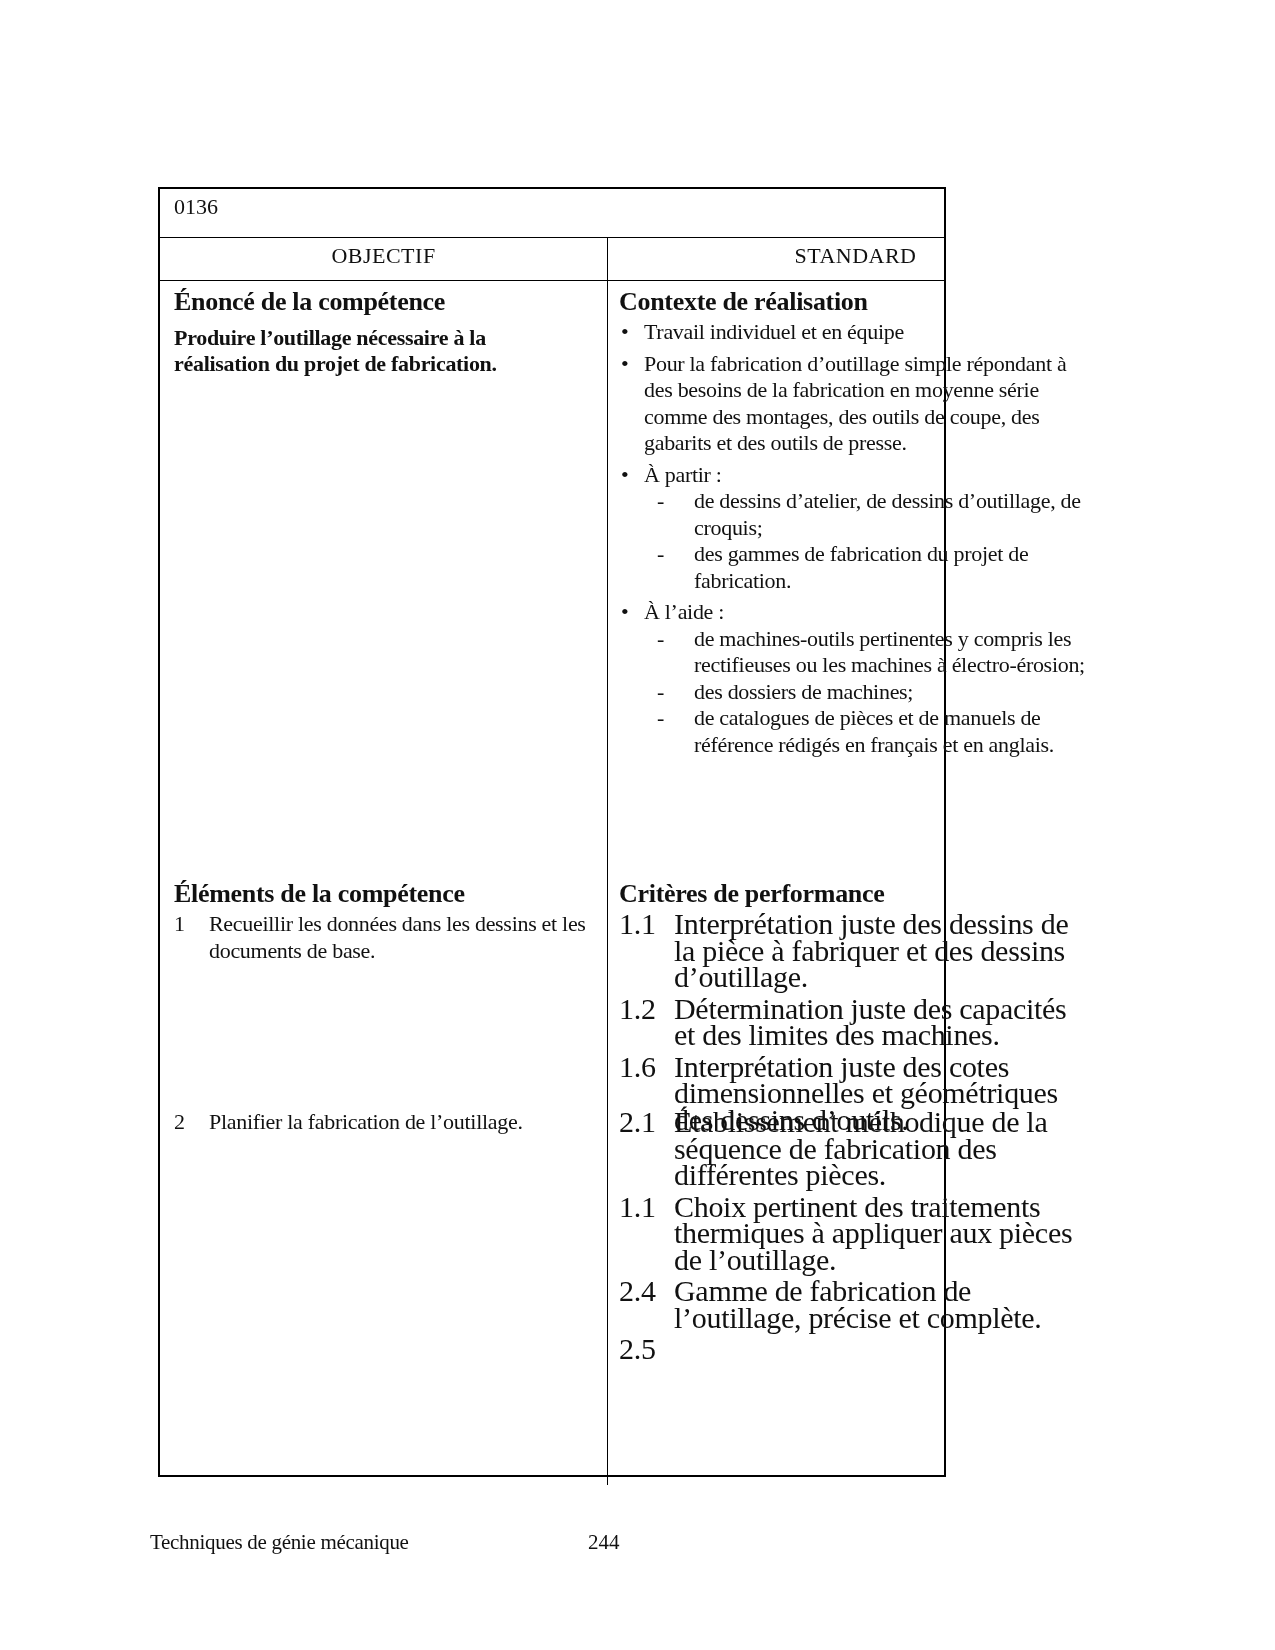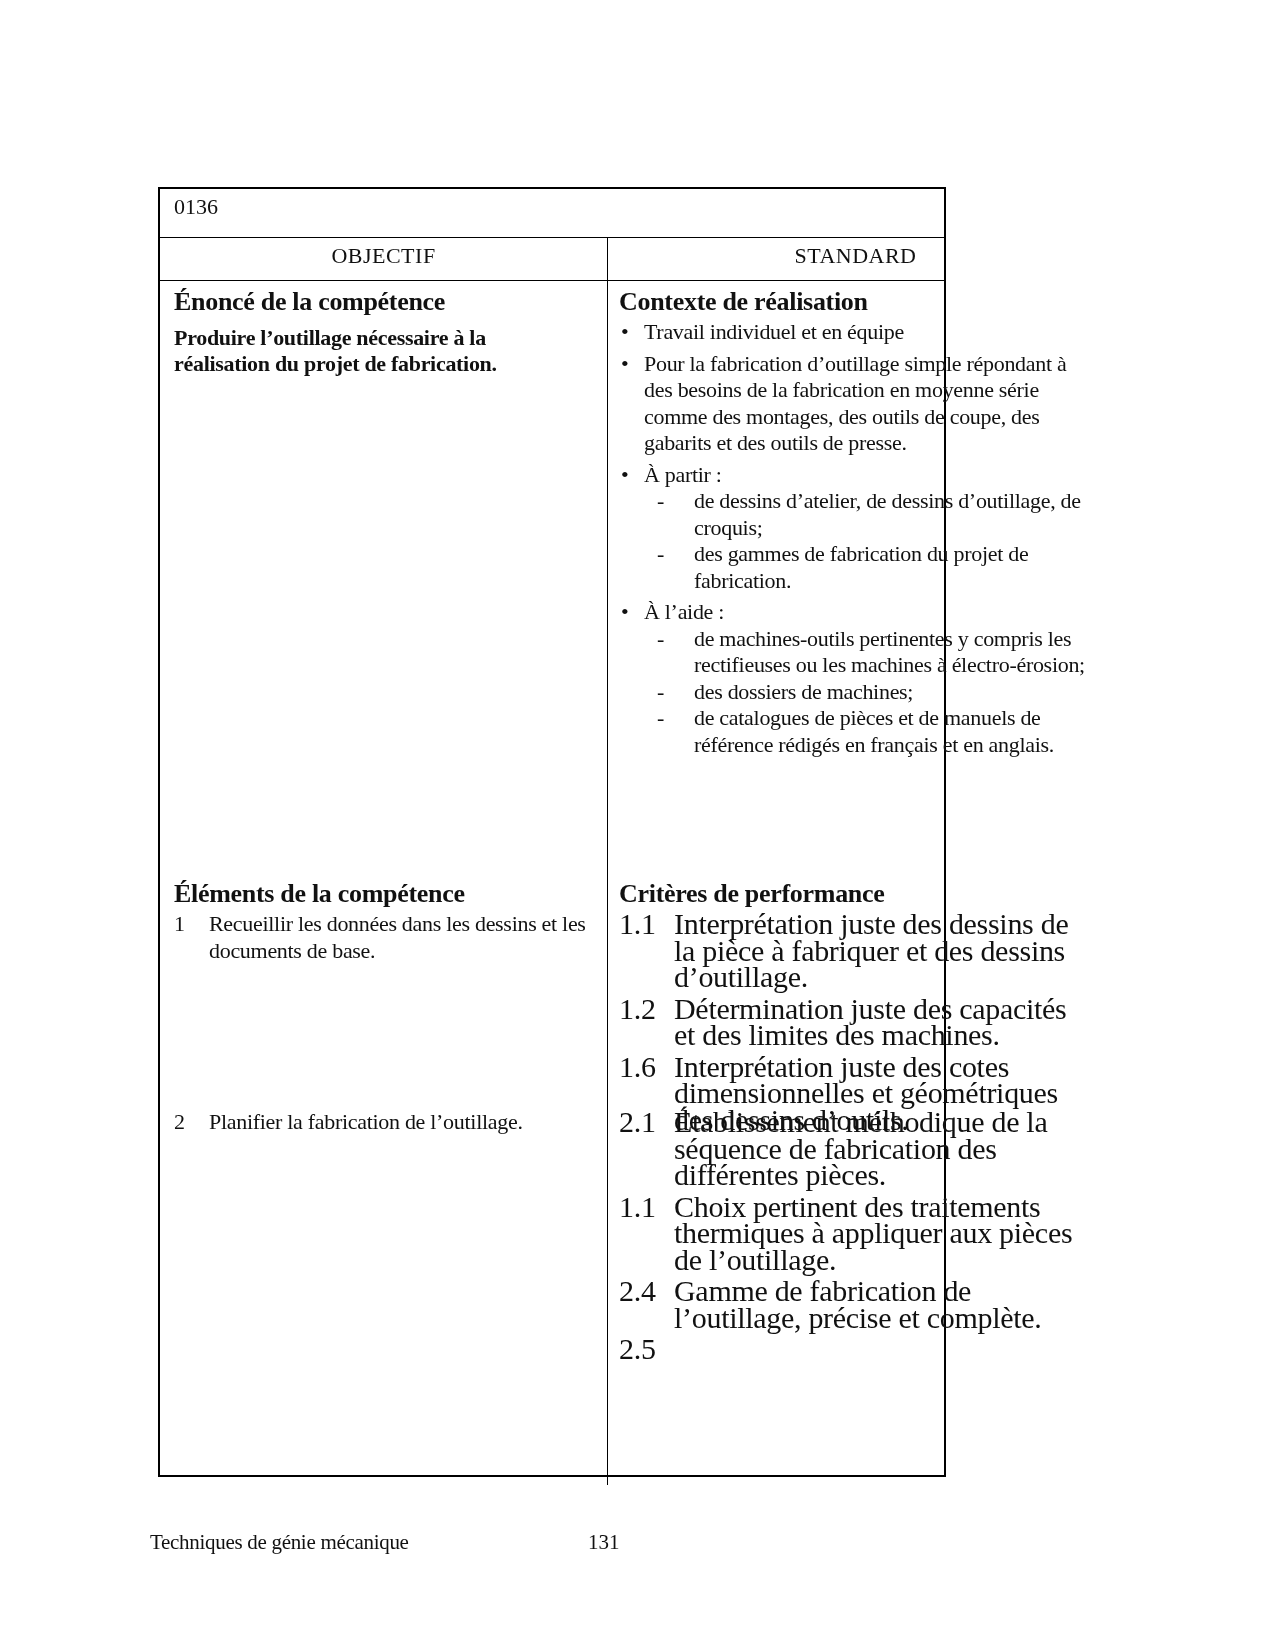--- a/index.html
+++ b/index.html
@@ -92,13 +92,13 @@
   </ul>
   <ul class="crit" style="top:920px;">
     <li><span class="num">2.1</span><span>Établissement méthodique de la séquence de fabrication des différentes pièces.</span></li>
     <li><span class="num">1.1</span><span>Choix pertinent des traitements thermiques à appliquer aux pièces de l’outillage.</span></li>
     <li><span class="num">2.4</span><span>Gamme de fabrication de l’outillage, précise et complète.</span></li>
     <li><span class="num">2.5</span></li>
   </ul>
 </div>
 
 <div class="footer-left">Techniques de génie mécanique</div>
-<div class="footer-page">131</div>
+<div class="footer-page">244</div>
 
 </body></html>

